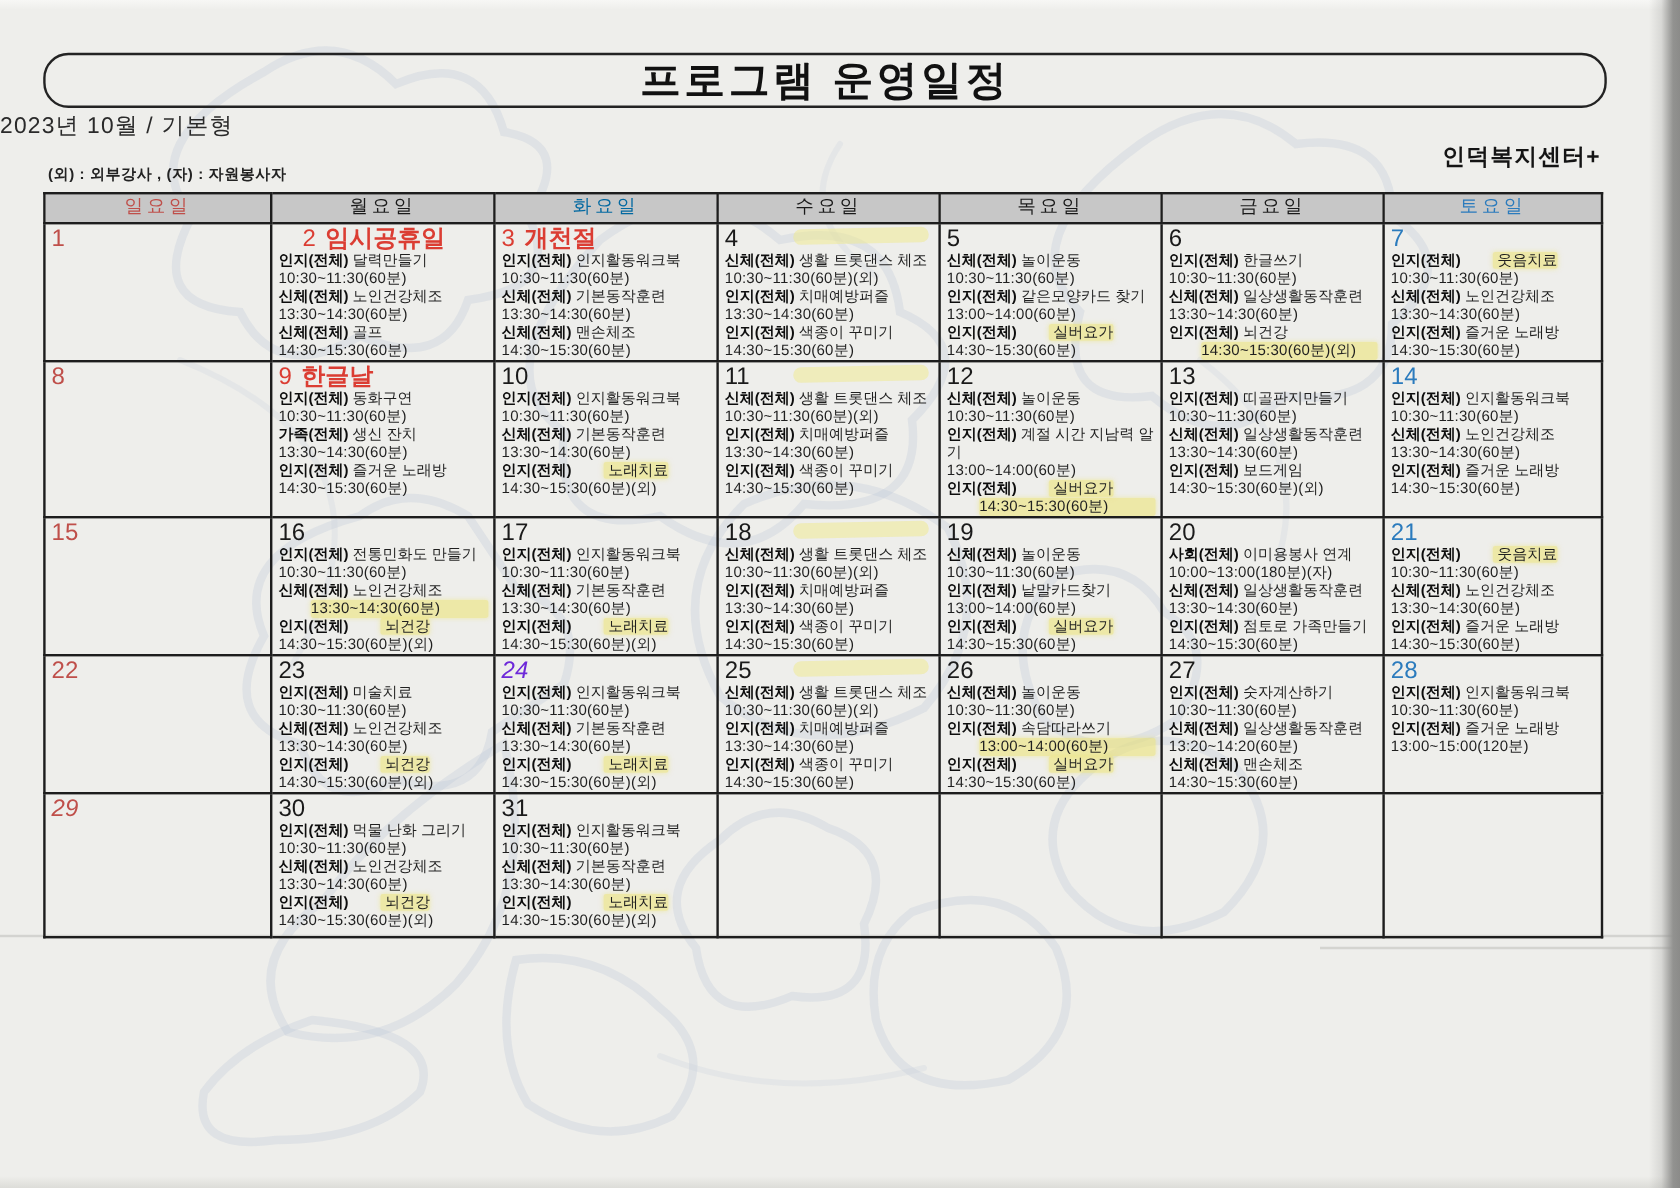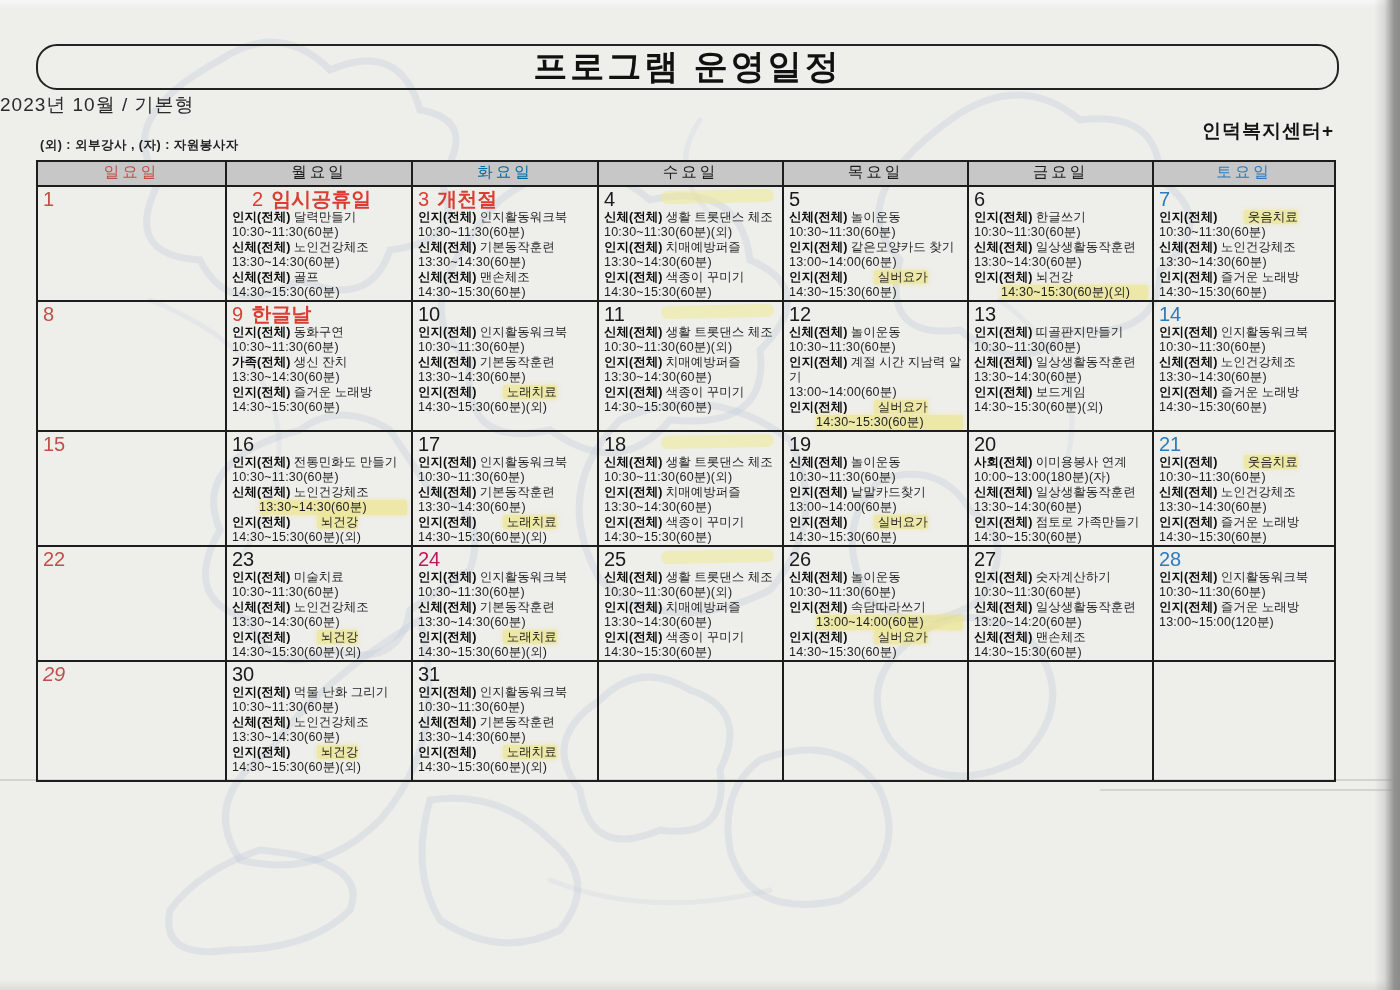--- a/index.html
+++ b/index.html
@@ -366,21 +366,21 @@
             <div class="l1"><span class="cat">인지(전체)</span><span class=""> 미술치료</span></div>
             <div class="l2">10:30~11:30(60분)</div>
             <div class="l1"><span class="cat">신체(전체)</span><span class=""> 노인건강체조</span></div>
             <div class="l2">13:30~14:30(60분)</div>
             <div class="l1"><span class="cat">인지(전체)</span><span class="hl"> 뇌건강</span></div>
             <div class="l2">14:30~15:30(60분)(외)</div>
           </div>
         </td>
         <td>
           <div class="cell">
-            <div class="dayline" style="color: #be185d;"><span class="dno">24</span></div>
+            <div class="dayline" style="color: #6d28d9; font-style: italic;"><span class="dno">24</span></div>
             <div class="l1"><span class="cat">인지(전체)</span><span class=""> 인지활동워크북</span></div>
             <div class="l2">10:30~11:30(60분)</div>
             <div class="l1"><span class="cat">신체(전체)</span><span class=""> 기본동작훈련</span></div>
             <div class="l2">13:30~14:30(60분)</div>
             <div class="l1"><span class="cat">인지(전체)</span><span class="hl"> 노래치료</span></div>
             <div class="l2">14:30~15:30(60분)(외)</div>
           </div>
         </td>
         <td>
           <div class="cell">

